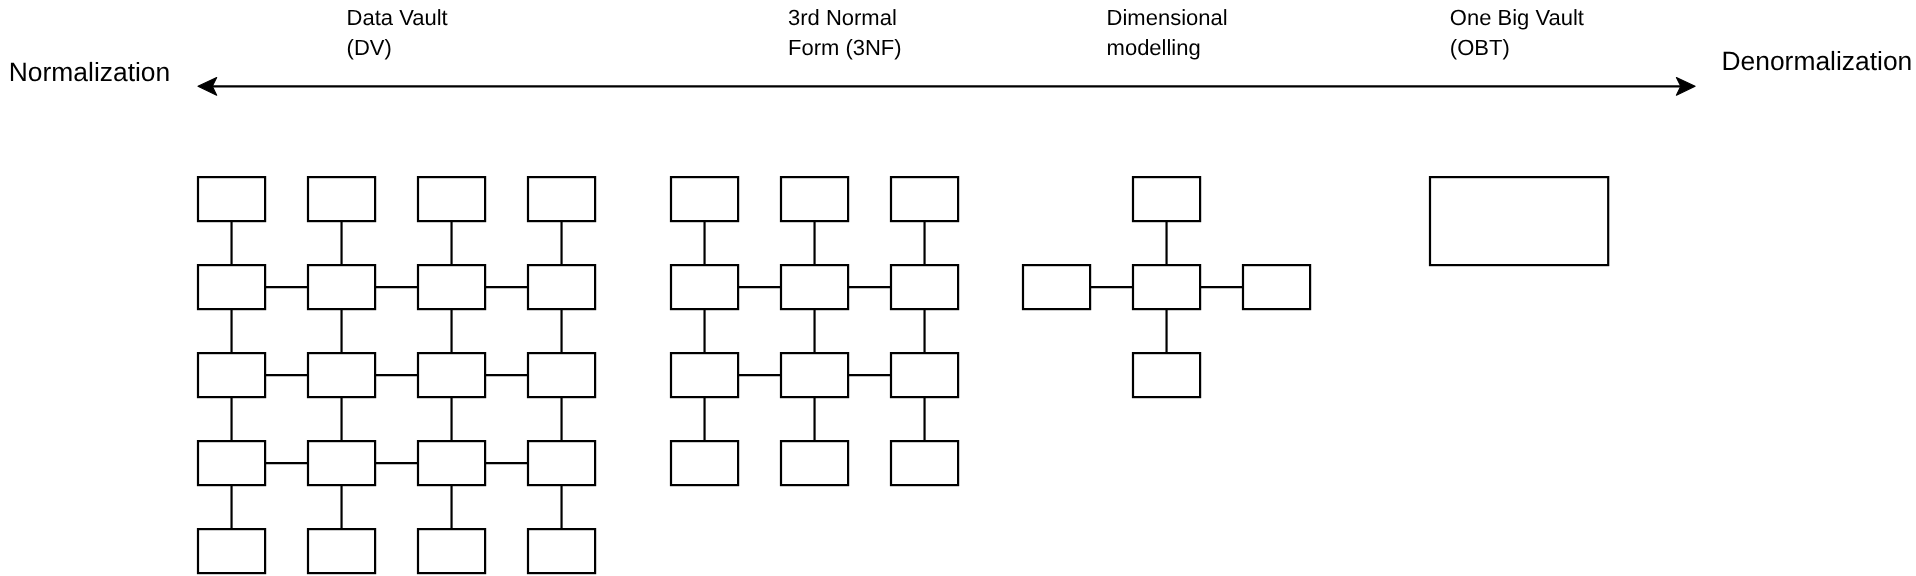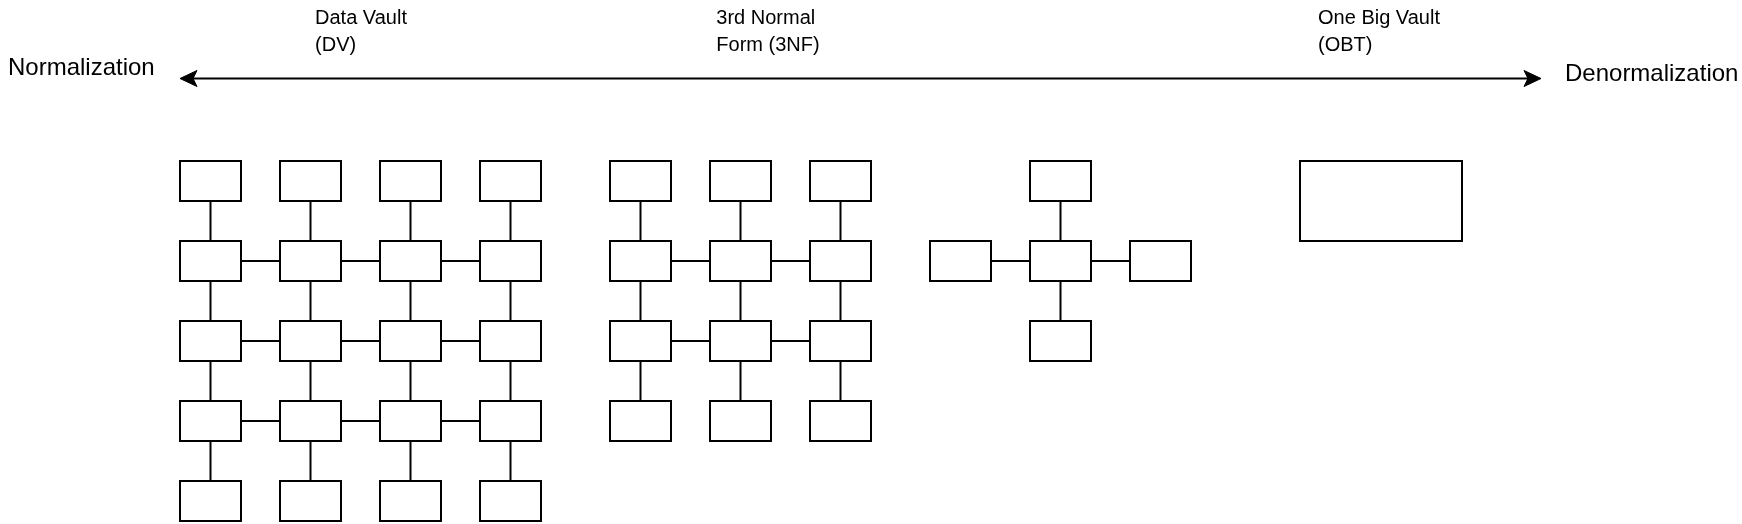--- a/index.html
+++ b/index.html
@@ -29,21 +29,21 @@
     font-size: 24px;
     line-height: 24px;
     white-space: nowrap;
   }
   .axis-label.left {
     left: 8px;
     top: 55px;
   }
   .axis-label.right {
     left: 1565px;
-    top: 61px;
+    top: 45px;
     text-align: center;
   }
   .section-label {
     position: absolute;
     top: 4px;
     transform: translateX(-50%);
     font-size: 20px;
     line-height: 27px;
     text-align: left;
     white-space: pre-line;
@@ -143,17 +143,19 @@
   <div class="axis-label left">Normalization</div>
 
   <div class="axis-label right">Denormalization</div>
 
   <div class="section-label" style="left: 361px;">Data Vault
 (DV)</div>
 
   <div class="section-label" style="left: 768px;">3rd Normal
 Form (3NF)</div>
 
+  <div class="section-label" style="left: 1061px;">Dimensional
+modelling</div>
 
   <div class="section-label" style="left: 1379px;">One Big Vault
 (OBT)</div>
 
 </div>
 
 </body></html>

